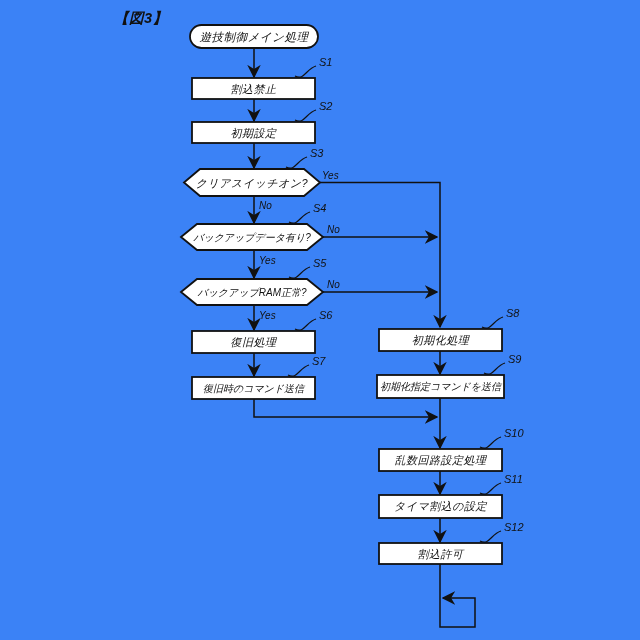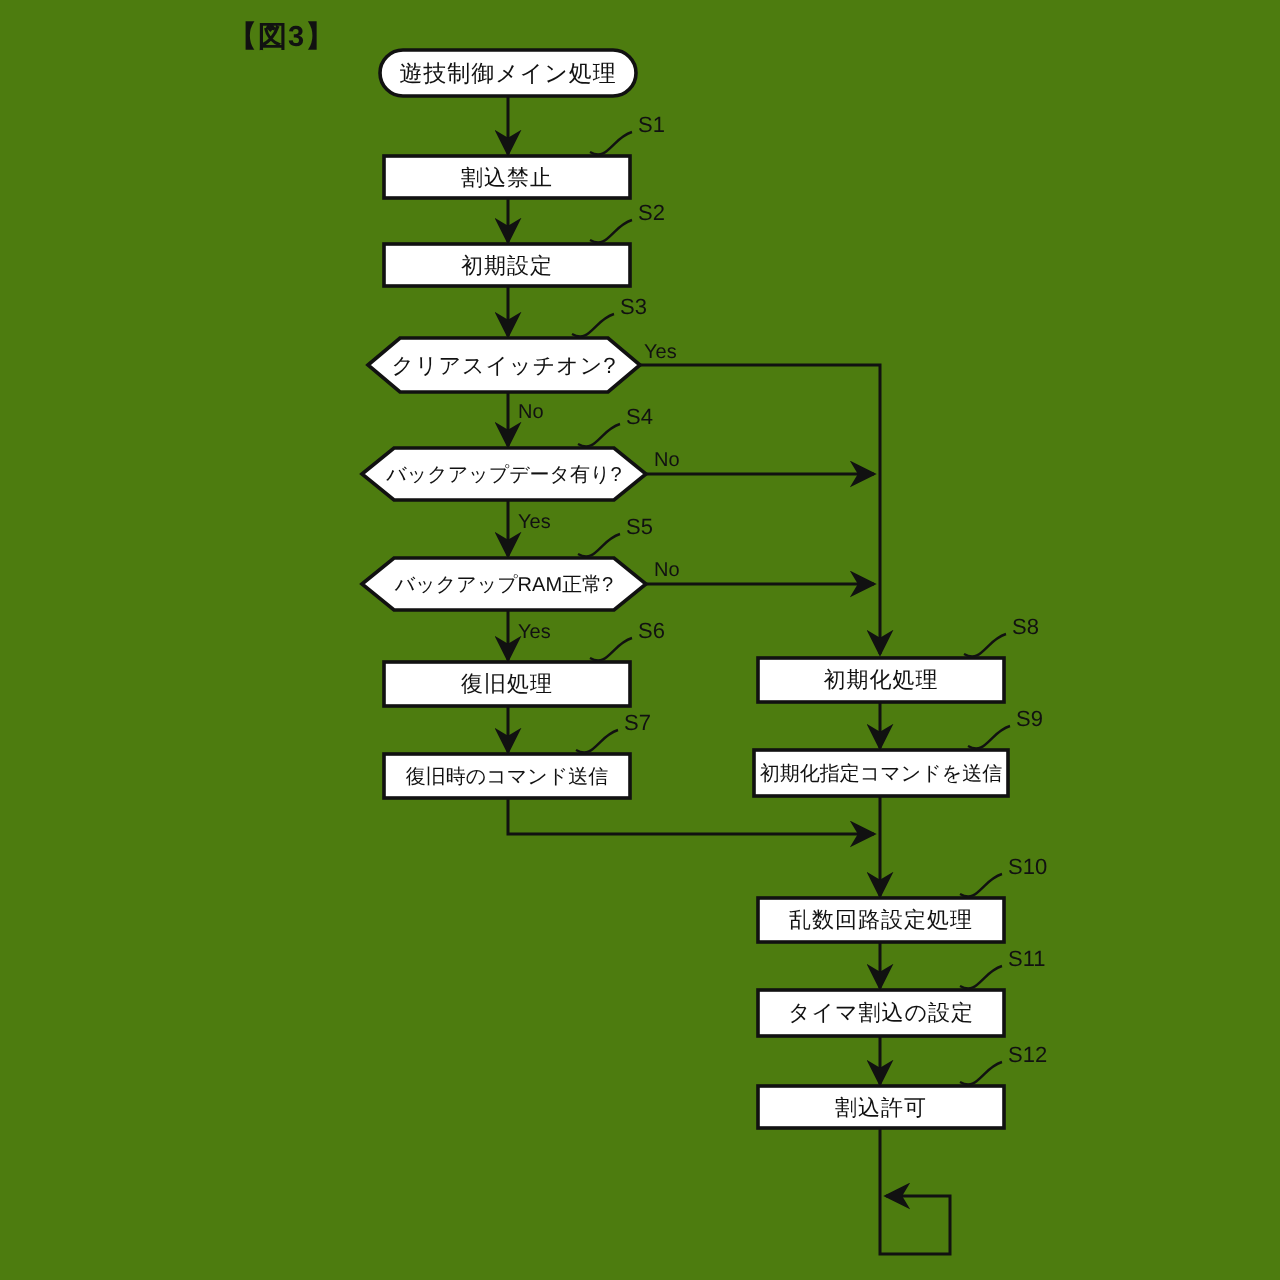--- a/index.html
+++ b/index.html
@@ -4,22 +4,23 @@
 <style>
   html, body {
     margin: 0;
     padding: 0;
     background: #ffffff;
   }
   .page {
     position: relative;
     width: 640px;
     height: 640px;
-    background: #4d7c0f;
+    background: #3b82f6;
     font-family: "Liberation Sans", "DejaVu Sans", sans-serif;
+    font-style: italic;
   }
   svg {
     display: block;
   }
   svg text {
     font-family: "Liberation Sans", "DejaVu Sans", sans-serif;
     fill: #111111;
   }
   .fig-title {
     font-size: 14.5px;

